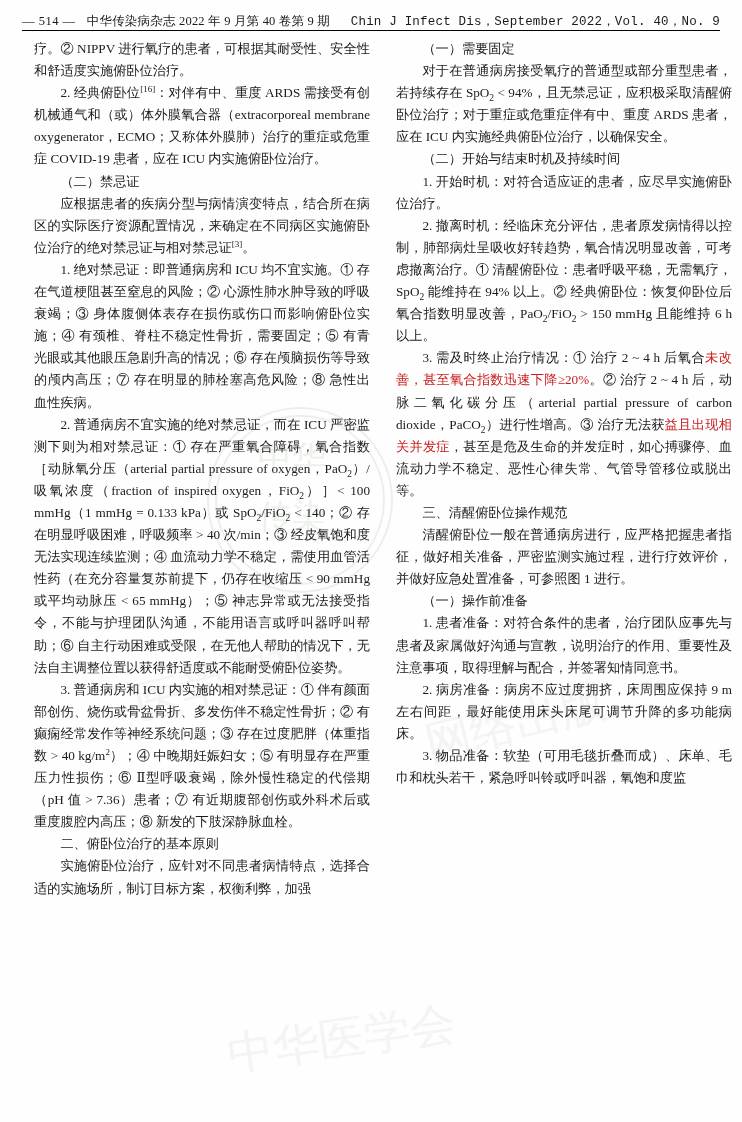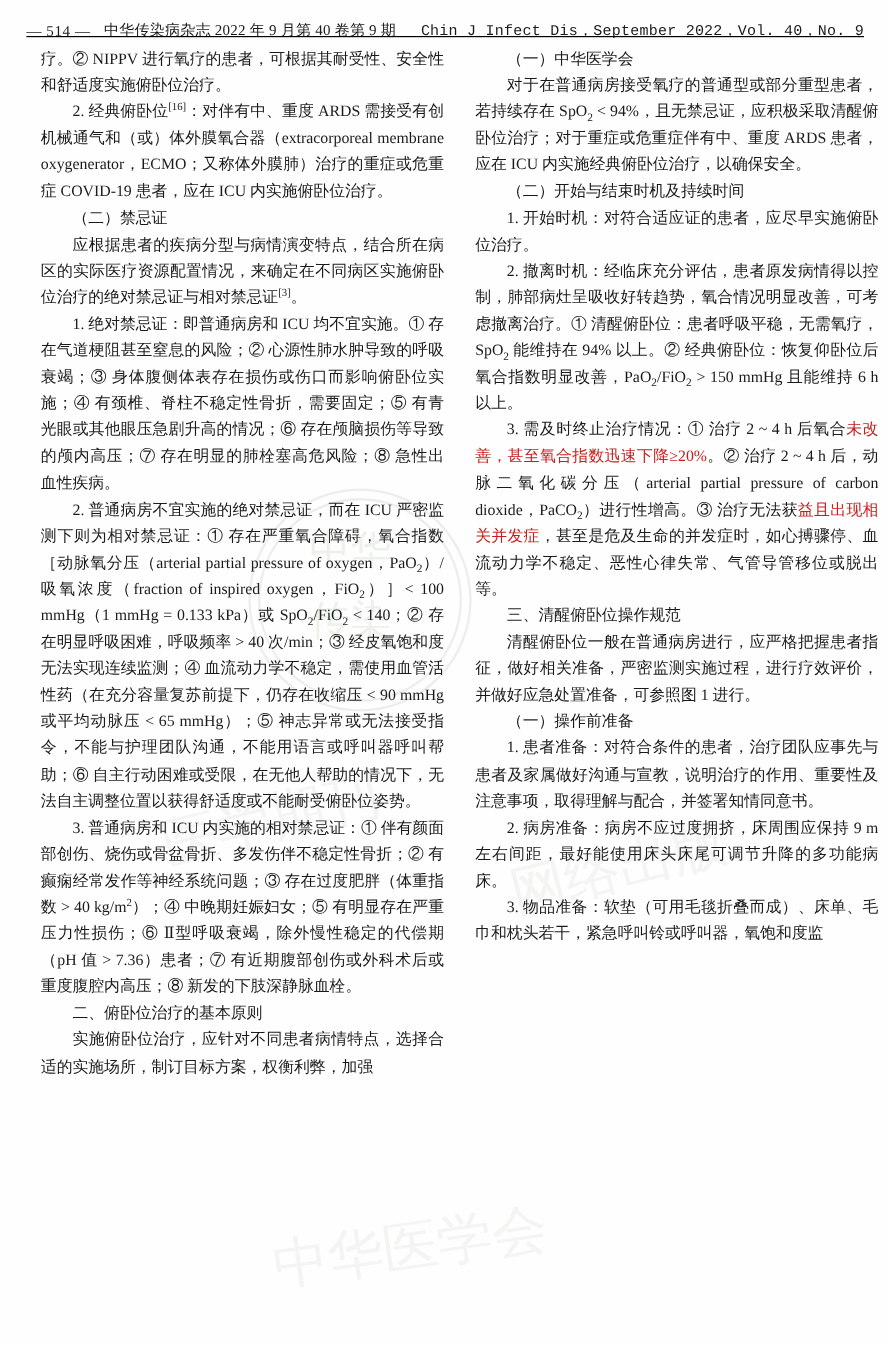--- a/index.html
+++ b/index.html
@@ -22,21 +22,21 @@
   
   .header {
     position: absolute;
     left: 0;
     top: 0;
     width: 742px;
     height: 34px;
     box-sizing: border-box;
     padding: 8px 22px 0 22px;
     display: flex;
-    align-items: flex-end;
+    align-items: center;
     justify-content: space-between;
     font-size: 12.5px;
   }
   .page-num {
     white-space: nowrap;
     letter-spacing: 0.5px;
     font-size: 12.5px;
     padding-top: 1px;
   }
   .journal-line {
@@ -144,21 +144,21 @@
       <p class="ind2">（二）禁忌证</p>
       <p class="ind2">应根据患者的疾病分型与病情演变特点，结合所在病区的实际医疗资源配置情况，来确定在不同病区实施俯卧位治疗的绝对禁忌证与相对禁忌证<sup>[3]</sup>。</p>
       <p class="ind2">1. 绝对禁忌证：即普通病房和 ICU 均不宜实施。① 存在气道梗阻甚至窒息的风险；② 心源性肺水肿导致的呼吸衰竭；③ 身体腹侧体表存在损伤或伤口而影响俯卧位实施；④ 有颈椎、脊柱不稳定性骨折，需要固定；⑤ 有青光眼或其他眼压急剧升高的情况；⑥ 存在颅脑损伤等导致的颅内高压；⑦ 存在明显的肺栓塞高危风险；⑧ 急性出血性疾病。</p>
       <p class="ind2">2. 普通病房不宜实施的绝对禁忌证，而在 ICU 严密监测下则为相对禁忌证：① 存在严重氧合障碍，氧合指数［动脉氧分压（<span class="en">arterial partial pressure of oxygen，PaO<span class="sub">2</span></span>）/吸氧浓度（<span class="en">fraction of inspired oxygen，FiO<span class="sub">2</span></span>）］&lt; 100 mmHg（1 mmHg = 0.133 kPa）或 <span class="en">SpO<span class="sub">2</span></span>/<span class="en">FiO<span class="sub">2</span></span> &lt; 140；② 存在明显呼吸困难，呼吸频率 &gt; 40 次/min；③ 经皮氧饱和度无法实现连续监测；④ 血流动力学不稳定，需使用血管活性药（在充分容量复苏前提下，仍存在收缩压 &lt; 90 mmHg 或平均动脉压 &lt; 65 mmHg）；⑤ 神志异常或无法接受指令，不能与护理团队沟通，不能用语言或呼叫器呼叫帮助；⑥ 自主行动困难或受限，在无他人帮助的情况下，无法自主调整位置以获得舒适度或不能耐受俯卧位姿势。</p>
       <p class="ind2">3. 普通病房和 ICU 内实施的相对禁忌证：① 伴有颜面部创伤、烧伤或骨盆骨折、多发伤伴不稳定性骨折；② 有癫痫经常发作等神经系统问题；③ 存在过度肥胖（体重指数 &gt; 40 kg/m<sup>2</sup>）；④ 中晚期妊娠妇女；⑤ 有明显存在严重压力性损伤；⑥ Ⅱ型呼吸衰竭，除外慢性稳定的代偿期（pH 值 &gt; 7.36）患者；⑦ 有近期腹部创伤或外科术后或重度腹腔内高压；⑧ 新发的下肢深静脉血栓。</p>
       <p class="ind2">二、俯卧位治疗的基本原则</p>
       <p class="ind2">实施俯卧位治疗，应针对不同患者病情特点，选择合适的实施场所，制订目标方案，权衡利弊，加强</p>
     </div>
 
     <div class="col">
-      <p class="ind2">（一）中华医学会</p>
+      <p class="ind2">（一）需要固定</p>
       <p class="ind2">对于在普通病房接受氧疗的普通型或部分重型患者，若持续存在 <span class="en">SpO<span class="sub">2</span></span> &lt; 94%，且无禁忌证，应积极采取清醒俯卧位治疗；对于重症或危重症伴有中、重度 ARDS 患者，应在 ICU 内实施经典俯卧位治疗，以确保安全。</p>
       <p class="ind2">（二）开始与结束时机及持续时间</p>
       <p class="ind2">1. 开始时机：对符合适应证的患者，应尽早实施俯卧位治疗。</p>
       <p class="ind2">2. 撤离时机：经临床充分评估，患者原发病情得以控制，肺部病灶呈吸收好转趋势，氧合情况明显改善，可考虑撤离治疗。① 清醒俯卧位：患者呼吸平稳，无需氧疗，<span class="en">SpO<span class="sub">2</span></span> 能维持在 94% 以上。② 经典俯卧位：恢复仰卧位后氧合指数明显改善，<span class="en">PaO<span class="sub">2</span></span>/<span class="en">FiO<span class="sub">2</span></span> &gt; 150 mmHg 且能维持 6 h 以上。</p>
       <p class="ind2">3. 需及时终止治疗情况：① 治疗 2 ~ 4 h 后氧合<span class="hl">未改善，甚至氧合指数迅速下降≥20%</span>。② 治疗 2 ~ 4 h 后，动脉二氧化碳分压（<span class="en">arterial partial pressure of carbon dioxide，PaCO<span class="sub">2</span></span>）进行性增高。③ 治疗无法获<span class="hl">益且出现相关并发症</span>，甚至是危及生命的并发症时，如心搏骤停、血流动力学不稳定、恶性心律失常、气管导管移位或脱出等。</p>
       <p class="ind2">三、清醒俯卧位操作规范</p>
       <p class="ind2">清醒俯卧位一般在普通病房进行，应严格把握患者指征，做好相关准备，严密监测实施过程，进行疗效评价，并做好应急处置准备，可参照图 1 进行。</p>
       <p class="ind2">（一）操作前准备</p>
       <p class="ind2">1. 患者准备：对符合条件的患者，治疗团队应事先与患者及家属做好沟通与宣教，说明治疗的作用、重要性及注意事项，取得理解与配合，并签署知情同意书。</p>
       <p class="ind2">2. 病房准备：病房不应过度拥挤，床周围应保持 9 m 左右间距，最好能使用床头床尾可调节升降的多功能病床。</p>

